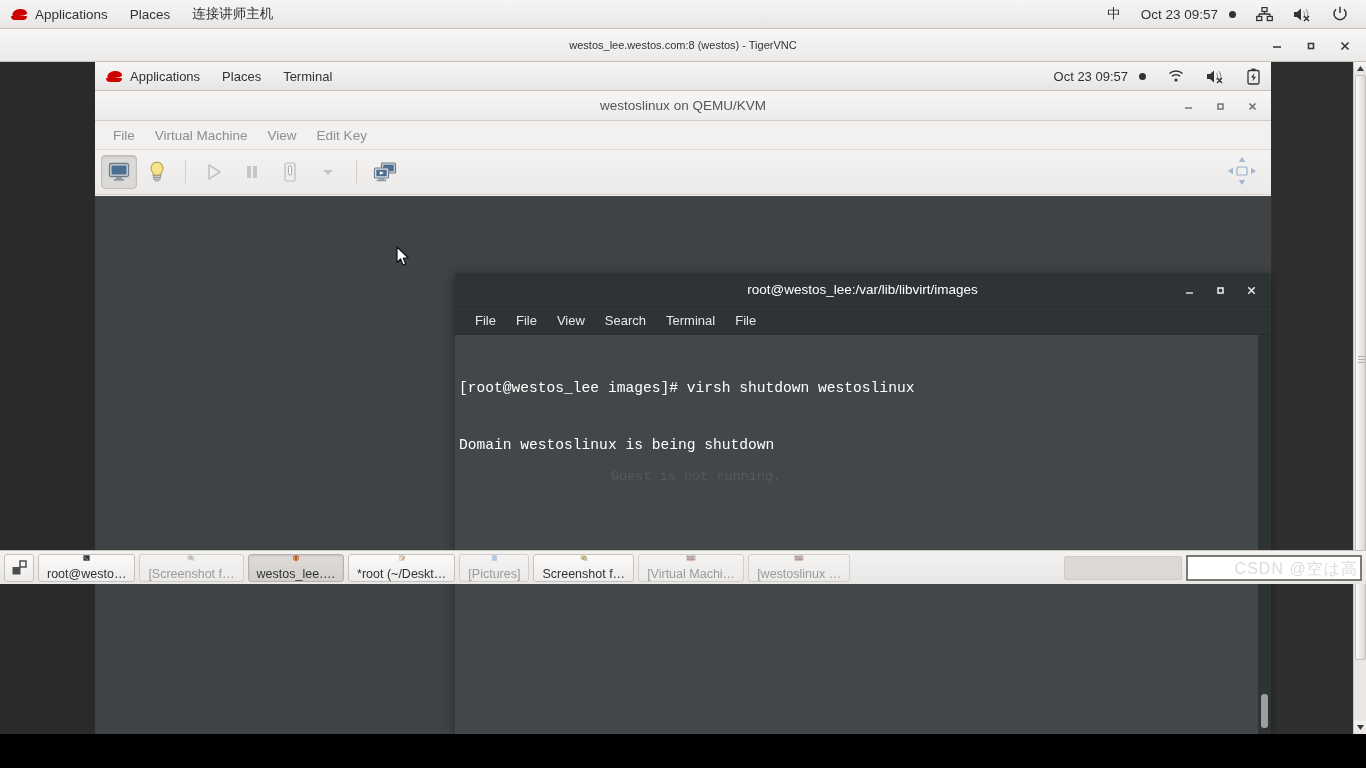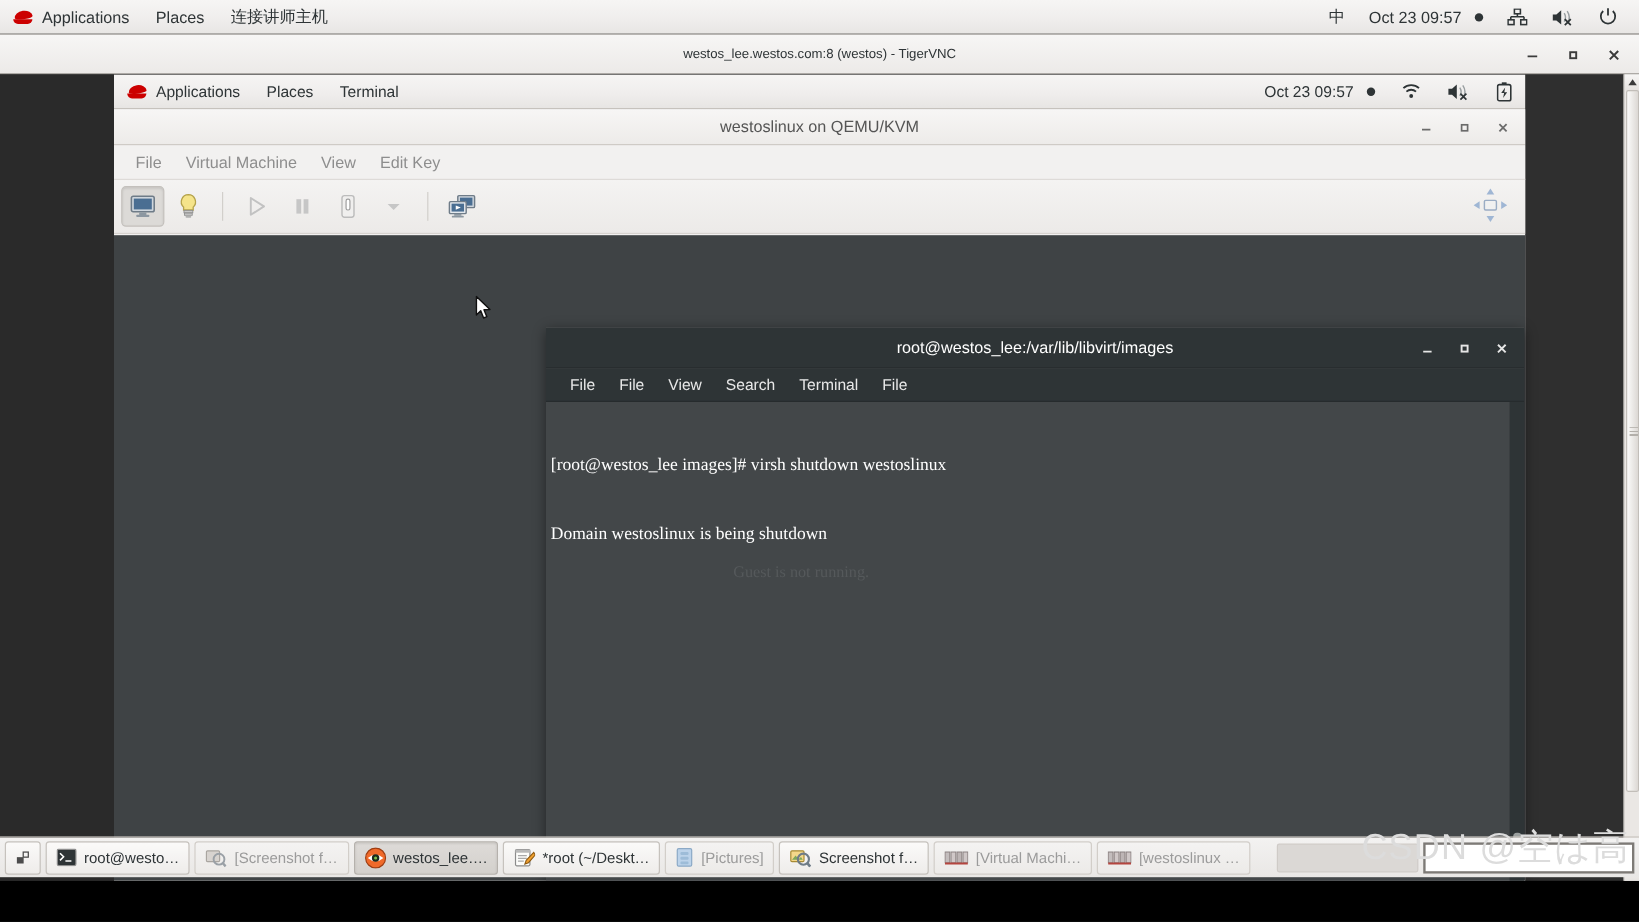--- a/index.html
+++ b/index.html
@@ -2,21 +2,21 @@
 <html><head>
 <meta charset="utf-8">
 <style>
   * { box-sizing: border-box; margin: 0; padding: 0; }
   html, body {
     width: 1366px; height: 768px;
     overflow: hidden;
     font-family: "Liberation Sans", sans-serif;
     background: #000;
   }
-  #root { position: relative; width: 1366px; height: 731px; background: #2d2d2d; }
+  #root { position: relative; width: 1366px; height: 584px; background: #2d2d2d; }
 
   
   .host-panel {
     position: absolute; left: 0; top: 0; width: 1366px; height: 29px;
     background: linear-gradient(to bottom, #f6f5f4 0%, #efedec 60%, #e8e6e4 100%);
     border-bottom: 1px solid #c6c2bd;
     display: flex; align-items: center;
     font-size: 13.5px; color: #2e3436;
   }
   .host-panel .pitem { padding: 0 11px; height: 29px; display: flex; align-items: center; gap: 7px; white-space: nowrap; }
@@ -99,38 +99,38 @@
   .tb-sep { width:1px; height:24px; background:#d2cfcb; margin: 0 8px; }
   .tb-right { position:absolute; right: 14px; top: 6px; }
 
   .vm-body { position:absolute; left:0; top: 105px; width:1176px; height: 538px; background:#3f4345; }
   .guest-msg { position:absolute; left:0; top: 296px; width:1176px; text-align:center;
                font-size: 13.5px; color:#55595b; }
 
   
   .term {
     position: absolute; left: 455px; top: 273px; width: 815px; height: 461px;
-    background: #737373; box-shadow: 0 2px 10px rgba(0,0,0,.45);
+    background: #c2410c; box-shadow: 0 2px 10px rgba(0,0,0,.45);
   }
   .term-title {
     height: 34px; background:#2e3436; display:flex; align-items:center; justify-content:center;
     color:#ffffff; font-size:13.5px; position: relative;
     border-bottom: 1px solid #272c2e;
   }
   .term-btns { position:absolute; right: 8px; top:0; height:34px; display:flex; align-items:center; gap:9px; }
   .term-btn { width:22px; height:22px; display:flex; align-items:center; justify-content:center; color:#e6e6e6; font-size:13px;}
   .term-menu {
     height: 28px; background:#2e3436; display:flex; align-items:center; padding-left: 10px;
     font-size: 13px; color:#e8e8e8; border-bottom: 1px solid #262b2d;
   }
   .term-menu .m { padding: 0 10px; height:28px; display:flex; align-items:center; }
   .term-body {
     position:absolute; left:0; top:62px; width:815px; height:399px;
     background:#434749; padding: 6px 0 0 2px;
-    font-family:Liberation Serif, serif;
+    font-family:Liberation Mono, monospace;
     font-size: 14.6px; line-height: 19px; color:#ffffff; white-space: pre;
     overflow: hidden;
   }
   .term-line { padding-left: 2px; }
   .term-cursor { display:inline-block; width:9px; height:15px; background:#d8d8d8; vertical-align:-2px; }
   .term-scroll { position:absolute; right:0px; top:62px; width:12px; height:399px; background:#2e3436; }
   .term-thumb { position:absolute; left:3px; bottom: 6px; width:7px; height:34px; background:#9a9f9e; border-radius:3px;}
 
   
   .console-msg-overlay {
@@ -153,29 +153,29 @@
   .taskbar {
     position:absolute; left:0; bottom:0; width:1366px; height: 34px;
     background: linear-gradient(to bottom,#f3f2f1 0%,#e9e7e5 100%);
     border-top: 1px solid #c8c4bf;
     display:flex; align-items:center; padding: 0 4px; gap: 4px;
   }
   .tk-btn {
     height: 28px; display:flex; align-items:center; gap:6px;
     padding: 0 8px; border:1px solid #c6c2bd; border-radius:3px;
     background: linear-gradient(to bottom,#fbfaf9,#eeecea);
-    font-size: 12.5px; color:#2e3436; white-space:nowrap; overflow:hidden;
+    font-size: 12.5px; color:#2e3436; white-space:nowrap; overflow:hidden;flex-direction:column;
   }
   .tk-btn.inactive { color:#9b9b9b; background:linear-gradient(to bottom,#f4f3f2,#eceae8); border-color:#d2cec9;text-align:right;}
   .tk-btn.active { background: linear-gradient(to bottom,#dedbd8,#d3d0cc); border-color:#b5b1ac; box-shadow: inset 0 1px 2px rgba(0,0,0,.12);}
   .tk-show { width: 30px; justify-content:center; }
   .tk-spacer { flex:1; }
   .tk-empty { width: 118px; height:24px; background:#dbd8d5; border:1px solid #cfcbc7; border-radius:2px; }
   .tk-input { width: 176px; height: 26px; background:#ffffff; border:2px solid #7d7a76; }
-  .watermark { position:absolute; right: 8px; bottom: 4px; font-size: 30px; color:#dcdcdc; letter-spacing:1px; pointer-events:none; font-family:"Liberation Sans",sans-serif;}
+  .watermark { position:absolute; right: 8px; bottom: 4px; font-size: 16px; color:#dcdcdc; letter-spacing:1px; pointer-events:none; font-family:"Liberation Sans",sans-serif;}
 
   
   .cursor { position:absolute; left: 396px; top: 246px; width: 14px; height: 21px; }
 </style>
 </head>
 <body>
 
 <div id="root">
 
   <div class="host-panel">

